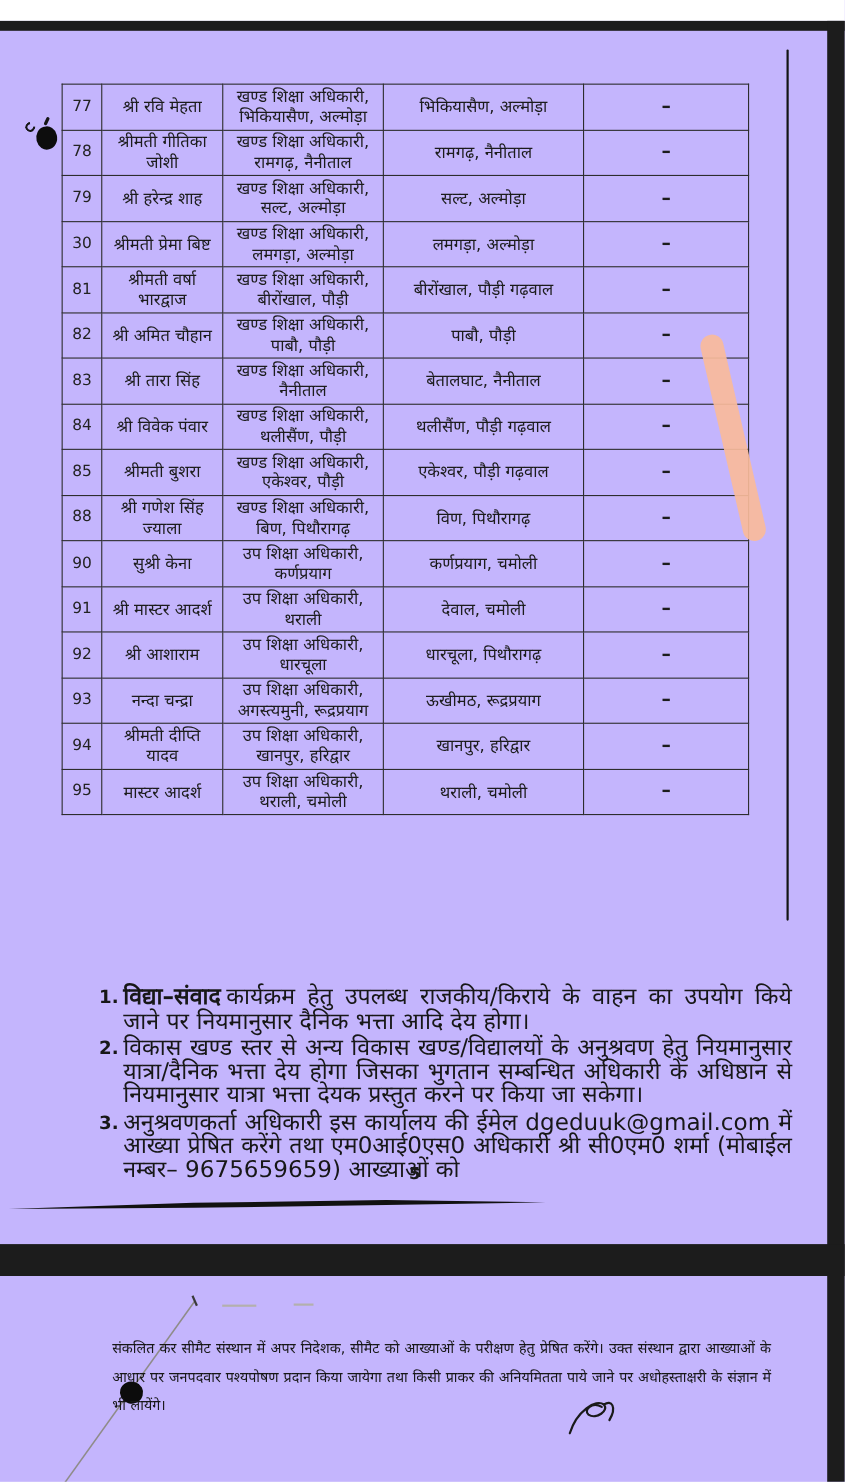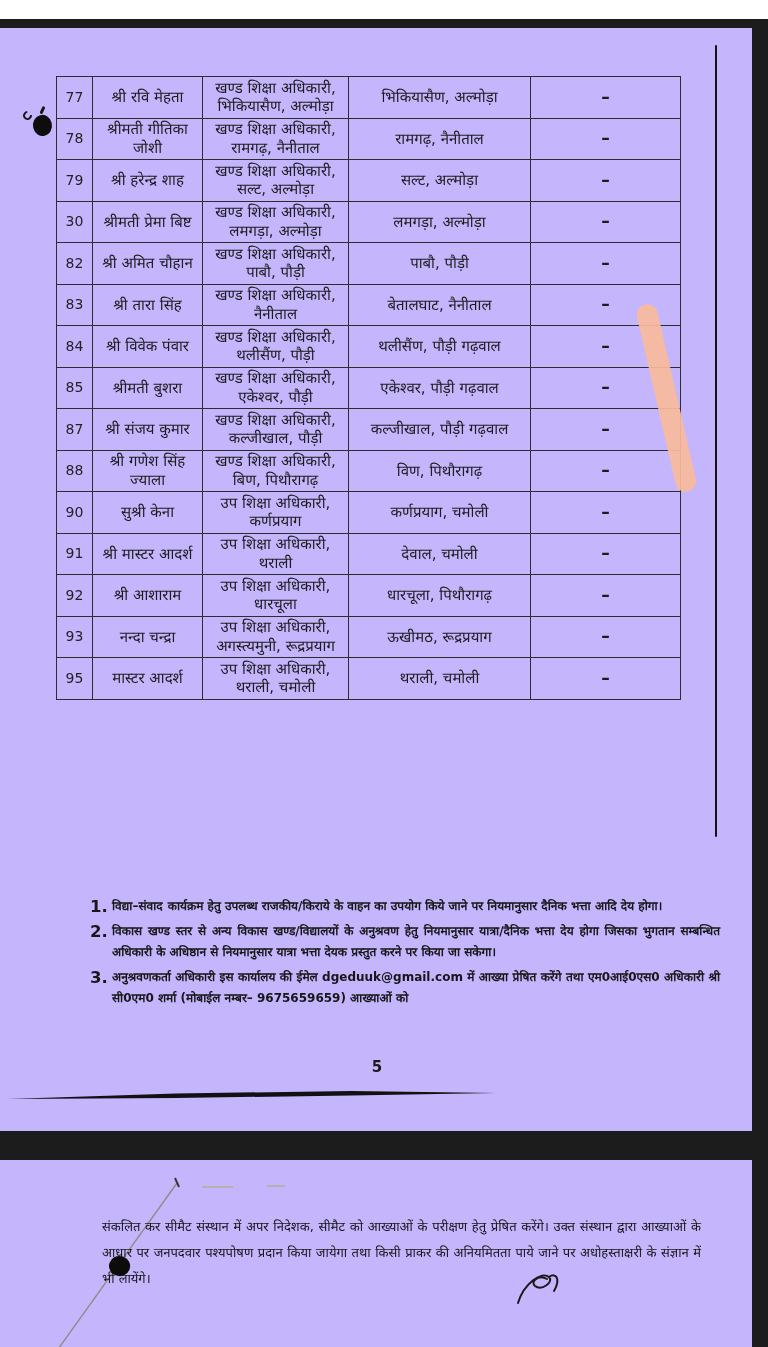--- a/index.html
+++ b/index.html
@@ -27,21 +27,21 @@
   table { border-collapse:collapse; width:624px; table-layout:fixed; }
   td { border:1.6px solid #2d2d2d; padding:1px 4px; text-align:center; vertical-align:middle;
        font-size:15px; line-height:1.23; color:#1c1c1c; height:41.5px; overflow:hidden; }
   td.sno { font-size:14px; color:#232323; }
   td.status { font-size:17px; font-weight:bold; }
 
   
   .notes { position:absolute; left:90px; top:877px; width:630px; }
   .note { display:flex; margin-bottom:3px; }
   .note-num { flex:0 0 22px; font-size:16.5px; font-weight:bold; color:#171717; line-height:21.5px; }
-  .note-text { flex:1; font-size:12px; line-height:21.5px; color:#171717; text-align:justify;font-weight:bold; }
+  .note-text { flex:1; font-size:21px; line-height:21.5px; color:#171717; text-align:justify; }
   .note-lead { padding-right:5px; }
 
   .page-num { position:absolute; left:352px; top:1039px; width:50px; text-align:center;
               font-size:15px; font-weight:bold; color:#1a1a1a; }
 
   .taper-line { position:absolute; left:6px; top:1068px; }
   .camscanner { position:absolute; right:48px; top:1079px; font-family:"Liberation Serif", serif;
                 font-size:21px; color:#1e1e1e; letter-spacing:.5px; }
 
   
@@ -101,20 +101,27 @@
   </tr>
 
   <tr>
     <td class="sno">30</td>
     <td class="name">श्रीमती प्रेमा बिष्ट</td>
     <td class="desg">खण्ड शिक्षा अधिकारी, लमगड़ा, अल्मोड़ा</td>
     <td class="post">लमगड़ा, अल्मोड़ा</td>
     <td class="status">–</td>
   </tr>
 
+  <tr>
+    <td class="sno">81</td>
+    <td class="name">श्रीमती वर्षा भारद्वाज</td>
+    <td class="desg">खण्ड शिक्षा अधिकारी, बीरोंखाल, पौड़ी</td>
+    <td class="post">बीरोंखाल, पौड़ी गढ़वाल</td>
+    <td class="status">–</td>
+  </tr>
 
   <tr>
     <td class="sno">82</td>
     <td class="name">श्री अमित चौहान</td>
     <td class="desg">खण्ड शिक्षा अधिकारी, पाबौ, पौड़ी</td>
     <td class="post">पाबौ, पौड़ी</td>
     <td class="status">–</td>
   </tr>
 
   <tr>
@@ -135,27 +142,20 @@
 
   <tr>
     <td class="sno">85</td>
     <td class="name">श्रीमती बुशरा</td>
     <td class="desg">खण्ड शिक्षा अधिकारी, एकेश्वर, पौड़ी</td>
     <td class="post">एकेश्वर, पौड़ी गढ़वाल</td>
     <td class="status">–</td>
   </tr>
 
 
-  <tr>
-    <td class="sno">87</td>
-    <td class="name">श्री संजय कुमार</td>
-    <td class="desg">खण्ड शिक्षा अधिकारी, कल्जीखाल, पौड़ी</td>
-    <td class="post">कल्जीखाल, पौड़ी गढ़वाल</td>
-    <td class="status">–</td>
-  </tr>
 
   <tr>
     <td class="sno">88</td>
     <td class="name">श्री गणेश सिंह ज्याला</td>
     <td class="desg">खण्ड शिक्षा अधिकारी, बिण, पिथौरागढ़</td>
     <td class="post">विण, पिथौरागढ़</td>
     <td class="status">–</td>
   </tr>
 
 
@@ -184,20 +184,27 @@
   </tr>
 
   <tr>
     <td class="sno">93</td>
     <td class="name">नन्दा चन्द्रा</td>
     <td class="desg">उप शिक्षा अधिकारी, अगस्त्यमुनी, रूद्रप्रयाग</td>
     <td class="post">ऊखीमठ, रूद्रप्रयाग</td>
     <td class="status">–</td>
   </tr>
 
+  <tr>
+    <td class="sno">94</td>
+    <td class="name">श्रीमती दीप्ति यादव</td>
+    <td class="desg">उप शिक्षा अधिकारी, खानपुर, हरिद्वार</td>
+    <td class="post">खानपुर, हरिद्वार</td>
+    <td class="status">–</td>
+  </tr>
 
   <tr>
     <td class="sno">95</td>
     <td class="name">मास्टर आदर्श</td>
     <td class="desg">उप शिक्षा अधिकारी, थराली, चमोली</td>
     <td class="post">थराली, चमोली</td>
     <td class="status">–</td>
   </tr>
 </tbody>
     </table>

